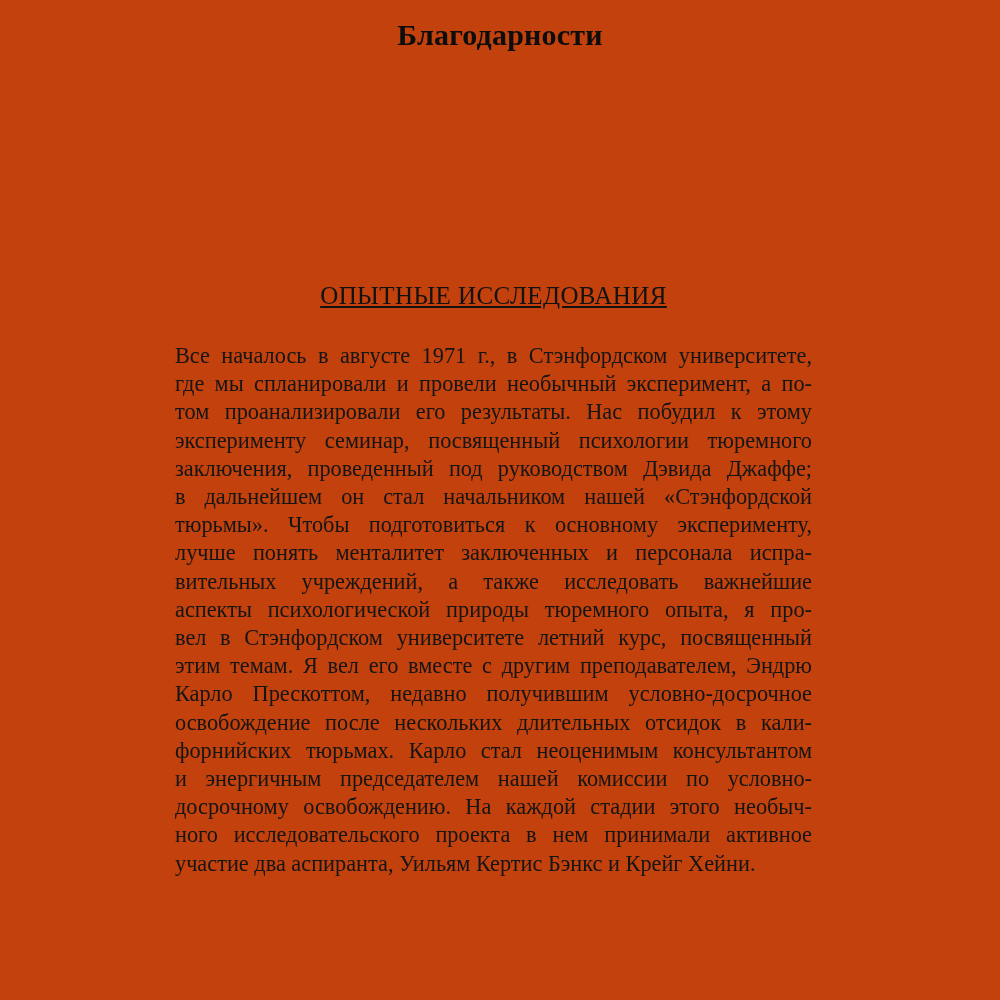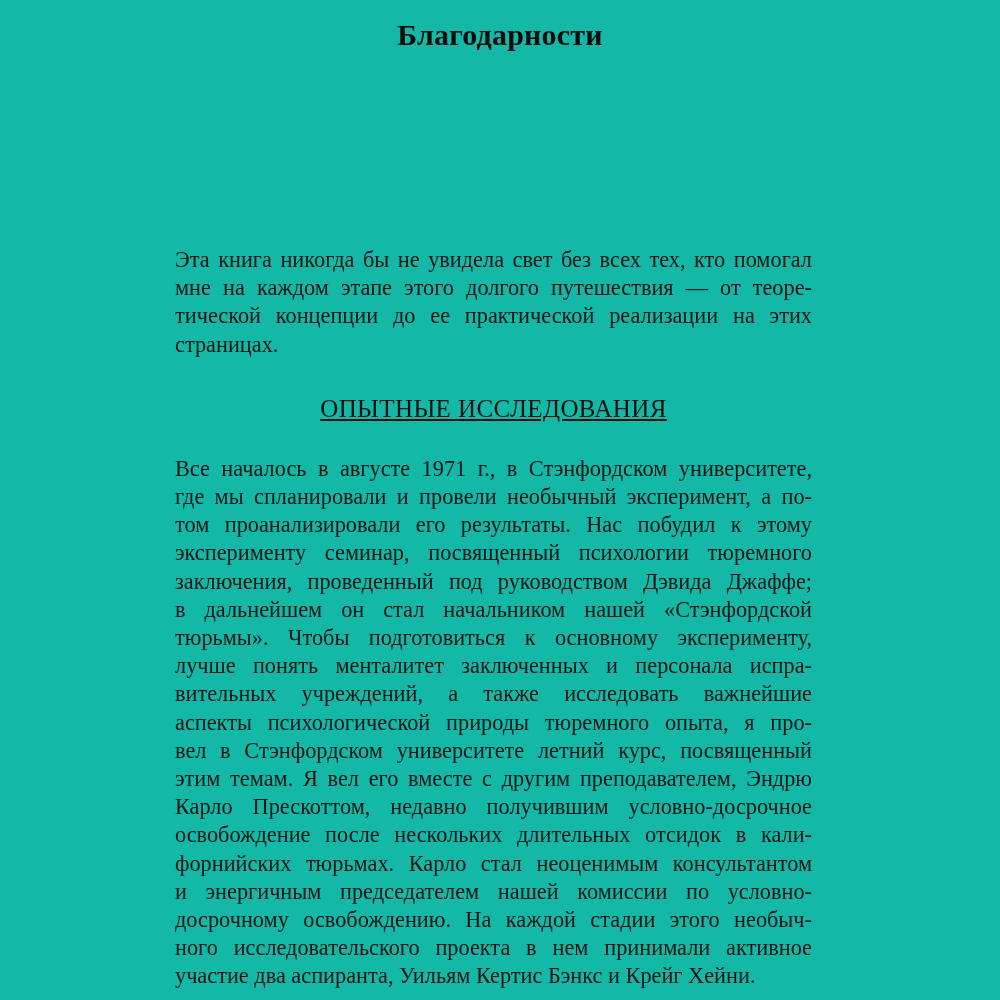--- a/index.html
+++ b/index.html
@@ -96,27 +96,26 @@
   }
 
   .lines .ln.last {
     text-align: left;
     text-align-last: left;
   }
 </style>
 </head>
 <body style="color: rgb(21, 21, 21);">
 
-<div class="page" style="background: #14b8a6;">
+<div class="page" style="background: #c2410c;">
 
   <h1 class="chapter-title">Благодарности</h1>
 
   <div class="text-column">
 
-    <p class="body-paragraph"><span class="lines"><span class="ln j">Эта книга никогда бы не увидела свет без всех тех, кто помогал</span><span class="ln j">мне на каждом этапе этого долгого путешествия — от теоре-</span><span class="ln j">тической концепции до ее практической реализации на этих</span><span class="ln last">страницах.</span></span></p>
 
     <div class="spacer-after-intro"></div>
 
     <h2 class="section-heading">ОПЫТНЫЕ ИССЛЕДОВАНИЯ</h2>
 
     <div class="spacer-after-heading"></div>
 
     <p class="body-paragraph"><span class="lines"><span class="ln j">Все началось в августе 1971 г., в Стэнфордском университете,</span><span class="ln j">где мы спланировали и провели необычный эксперимент, а по-</span><span class="ln j">том проанализировали его результаты. Нас побудил к этому</span><span class="ln j">эксперименту семинар, посвященный психологии тюремного</span><span class="ln j">заключения, проведенный под руководством Дэвида Джаффе;</span><span class="ln j">в дальнейшем он стал начальником нашей «Стэнфордской</span><span class="ln j">тюрьмы». Чтобы подготовиться к основному эксперименту,</span><span class="ln j">лучше понять менталитет заключенных и персонала испра-</span><span class="ln j">вительных учреждений, а также исследовать важнейшие</span><span class="ln j">аспекты психологической природы тюремного опыта, я про-</span><span class="ln j">вел в Стэнфордском университете летний курс, посвященный</span><span class="ln j">этим темам. Я вел его вместе с другим преподавателем, Эндрю</span><span class="ln j">Карло Прескоттом, недавно получившим условно-досрочное</span><span class="ln j">освобождение после нескольких длительных отсидок в кали-</span><span class="ln j">форнийских тюрьмах. Карло стал неоценимым консультантом</span><span class="ln j">и энергичным председателем нашей комиссии по условно-</span><span class="ln j">досрочному освобождению. На каждой стадии этого необыч-</span><span class="ln j">ного исследовательского проекта в нем принимали активное</span><span class="ln last">участие два аспиранта, Уильям Кертис Бэнкс и Крейг Хейни.</span></span></p>
 
   </div>

